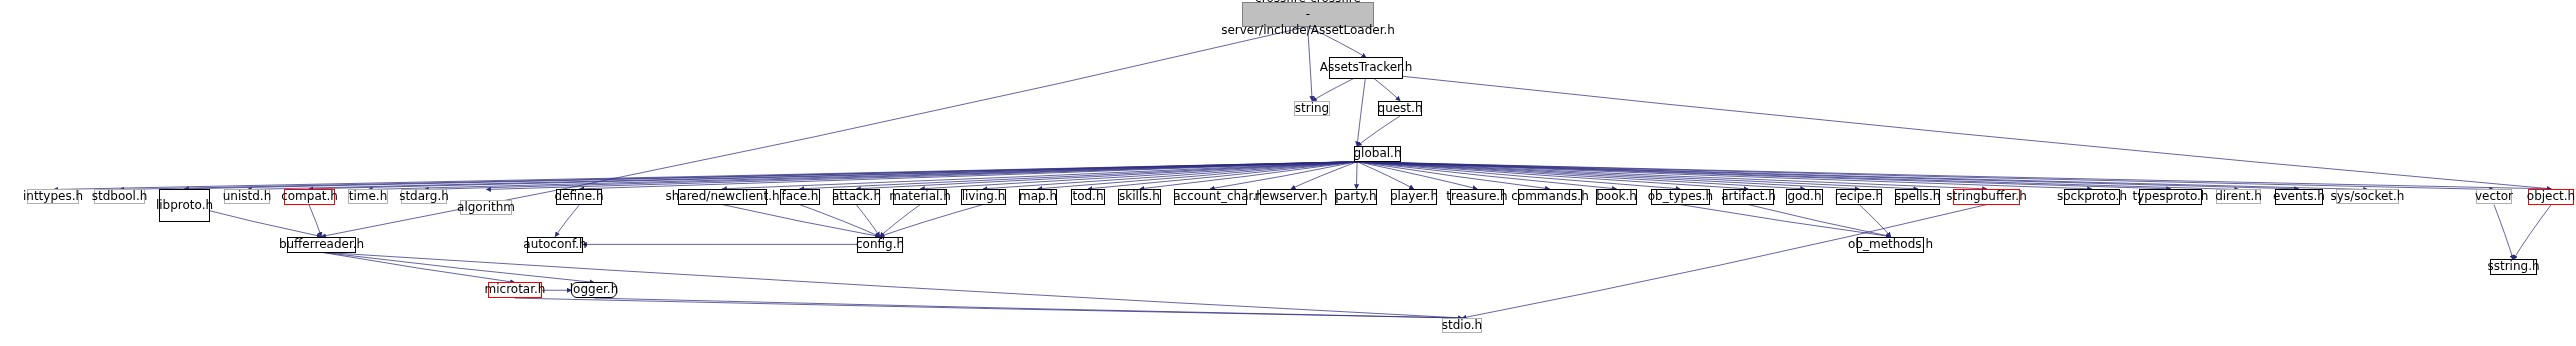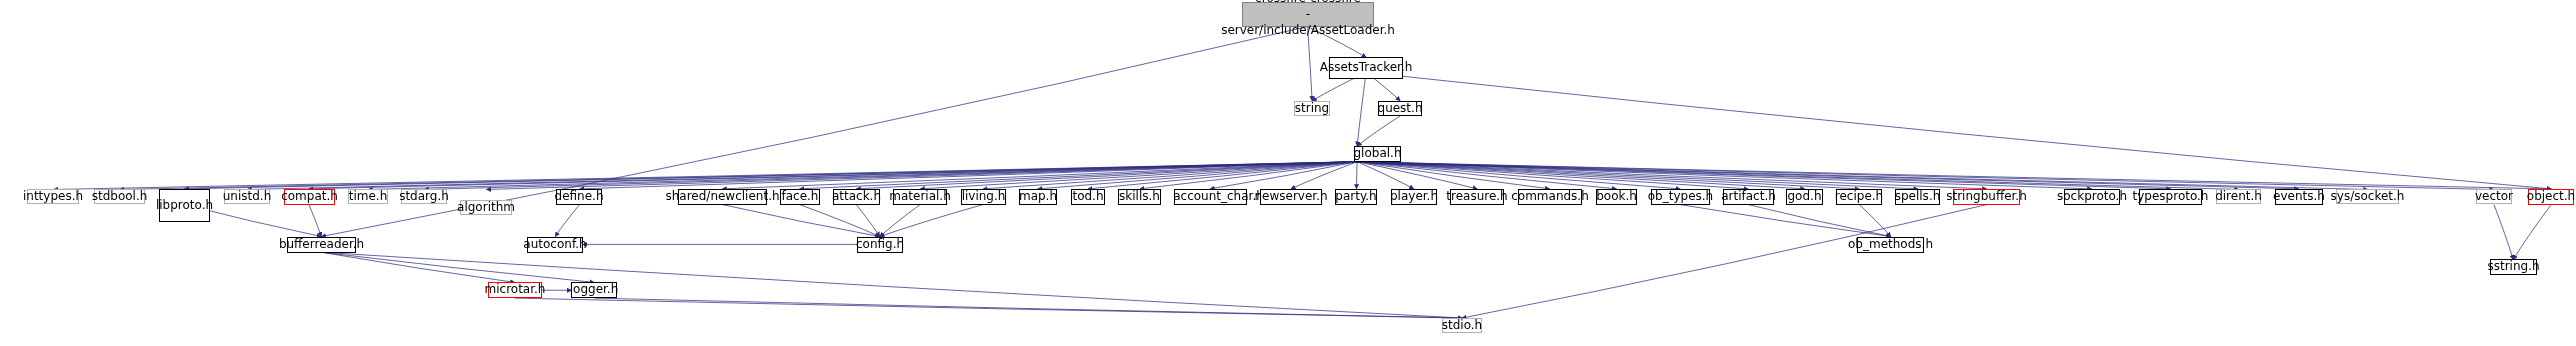--- a/index.html
+++ b/index.html
@@ -137,17 +137,17 @@
       <div class="node strong" style="left: 2275px; top: 189px; width: 48px; height: 15.7px;">events.h</div>
       <div class="node" style="left: 2336px; top: 189px; width: 63px; height: 15px;">sys/socket.h</div>
       <div class="node" style="left: 2476px; top: 189px; width: 36px; height: 15px;">vector</div>
       <div class="node danger" style="left: 2528px; top: 189px; width: 46px; height: 15.7px;">object.h</div>
       <div class="node strong" style="left: 287px; top: 237px; width: 69px; height: 15.7px;">bufferreader.h</div>
       <div class="node strong" style="left: 527px; top: 237px; width: 56px; height: 15.7px; text-align: center;">autoconf.h</div>
       <div class="node strong" style="left: 857px; top: 237px; width: 46px; height: 15.7px;">config.h</div>
       <div class="node strong" style="left: 1857px; top: 237px; width: 67px; height: 15.7px;">ob_methods.h</div>
       <div class="node strong" style="left: 2490px; top: 259px; width: 47px; height: 15.7px;">sstring.h</div>
       <div class="node danger" style="left: 488px; top: 282px; width: 54px; height: 15.7px;">microtar.h</div>
-      <div class="node strong" style="left: 571px; top: 282px; width: 46px; height: 15.7px;">logger.h</div>
+      <div class="node strong" style="left: 571px; top: 282px; width: 46px; height: 15.7px; border-radius: 6px;">logger.h</div>
       <div class="node" style="left: 1442px; top: 318px; width: 40px; height: 15px;">stdio.h</div>
     </div>
 </div>
 
 
 </body></html>

